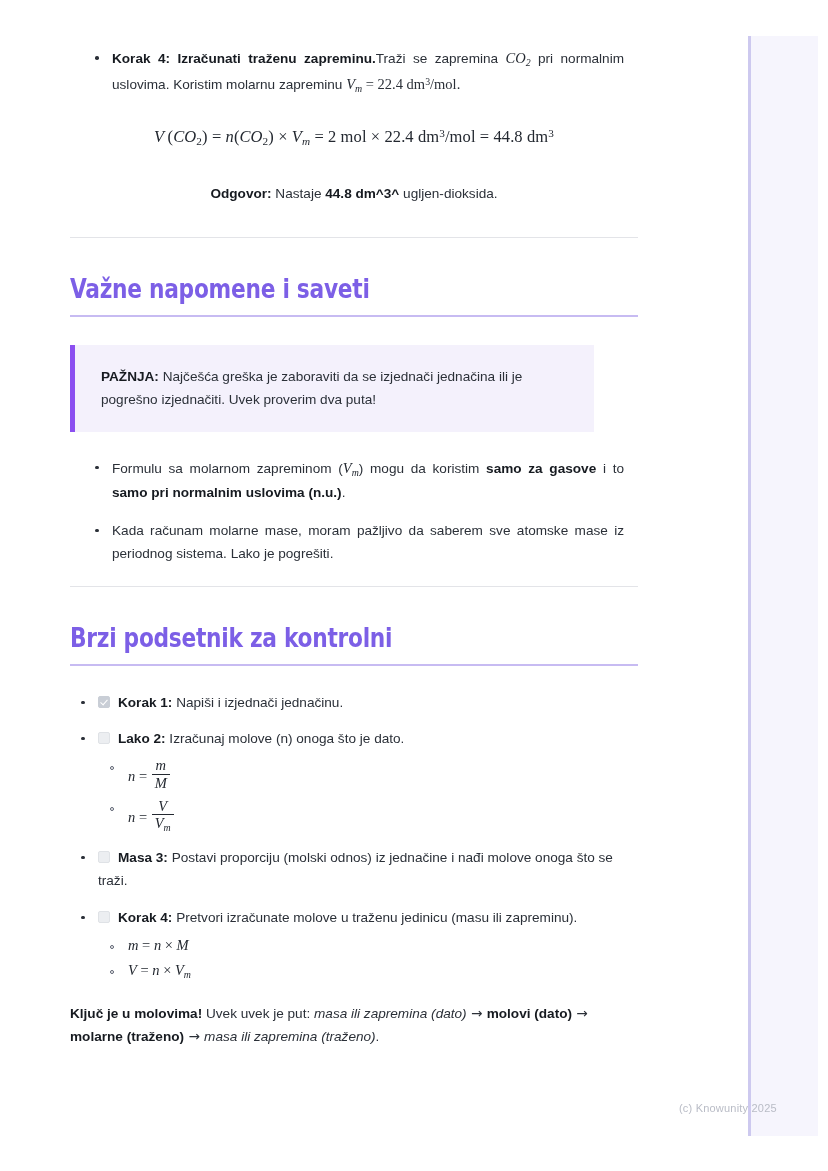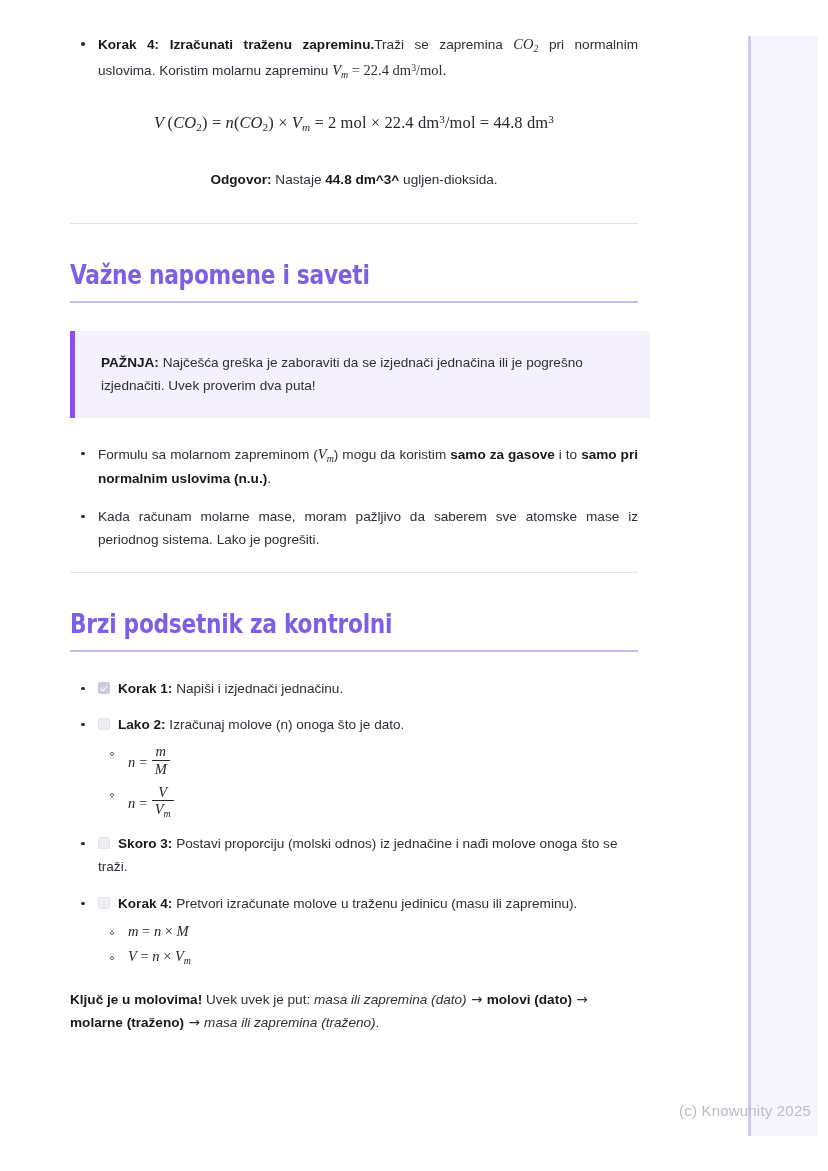--- a/index.html
+++ b/index.html
@@ -54,21 +54,21 @@
     line-height: 1.72;
     color: #2b3038;
     margin: 0;
     text-align: justify;
   }
   b, .b { font-weight: bold; color: #161a20; }
   i, .i { font-style: italic; }
 
   ul.bullets {
     list-style: none;
-    margin: 0;
+    margin: 14px;
     padding: 0;
   }
   ul.bullets > li {
     position: relative;
     padding-left: 28px;
     margin-bottom: 14px;
   }
   ul.bullets > li::before {
     content: "";
     position: absolute;
@@ -172,21 +172,21 @@
     width: 568px;
     margin: 11px 0 0 0;
   }
 
   
   .callout {
     background: #f4f1fc;
     border-left: 5px solid #8b4ff0;
     padding: 20px 26px 20px 26px;
     box-sizing: border-box;
-    width: 580px;
+    width: 524px;
   }
   .callout .p { text-align: left; }
 
   
   ul.checklist {
     list-style: none;
     margin: 0;
     padding: 0;
   }
   ul.checklist > li {
@@ -230,21 +230,21 @@
     border: solid #ffffff;
     border-width: 0 1.6px 1.6px 0;
     transform: rotate(42deg);
   }
 
   
   #watermark {
     position: absolute;
     left: 679px;
     top: 1102px;
-    font-size: 15px;
+    font-size: 11px;
     color: #b9bcc6;
     letter-spacing: .2px;
     white-space: nowrap;
   }
 
   .arrow { font-family: "DejaVu Sans", sans-serif; }
 </style>
 </head>
 <body>
 
@@ -308,21 +308,21 @@
           <p class="p" style="text-align: left;"><span class="cbox checked"></span><b>Korak 1:</b><span> Napiši i izjednači jednačinu.</span></p>
         </li>
         <li>
           <p class="p" style="text-align: left;"><span class="cbox"></span><b>Lako 2:</b><span> Izračunaj molove (n) onoga što je dato.</span></p>
           <ul class="subbullets">
             <li><span class="inline-math math"><span class="inline-math math">n</span><span class="up"> = </span><span class="frac"><span class="num"><span class="inline-math math">m</span></span><span class="den"><span class="inline-math math">M</span></span></span></span></li>
             <li><span class="inline-math math"><span class="inline-math math">n</span><span class="up"> = </span><span class="frac"><span class="num"><span class="inline-math math">V</span></span><span class="den"><span class="inline-math math">V<sub>m</sub></span></span></span></span></li>
           </ul>
         </li>
         <li>
-          <p class="p" style="text-align: left;"><span class="cbox"></span><b>Skoro 3:</b><span> Postavi proporciju (molski odnos) iz jednačine i nađi molove onoga što se traži.</span></p>
+          <p class="p" style="text-align: left;"><span class="cbox"></span><b>Masa 3:</b><span> Postavi proporciju (molski odnos) iz jednačine i nađi molove onoga što se traži.</span></p>
         </li>
         <li>
           <p class="p" style="text-align: left;"><span class="cbox"></span><b>Korak 4:</b><span> Pretvori izračunate molove u traženu jedinicu (masu ili zapreminu).</span></p>
           <ul class="subbullets">
             <li><span class="inline-math math"><span class="inline-math math">m</span><span class="up"> = </span><span class="inline-math math">n</span><span class="up"> × </span><span class="inline-math math">M</span></span></li>
             <li><span class="inline-math math"><span class="inline-math math">V</span><span class="up"> = </span><span class="inline-math math">n</span><span class="up"> × </span><span class="inline-math math">V<sub>m</sub></span></span></li>
           </ul>
         </li>
       </ul>
   </div>

